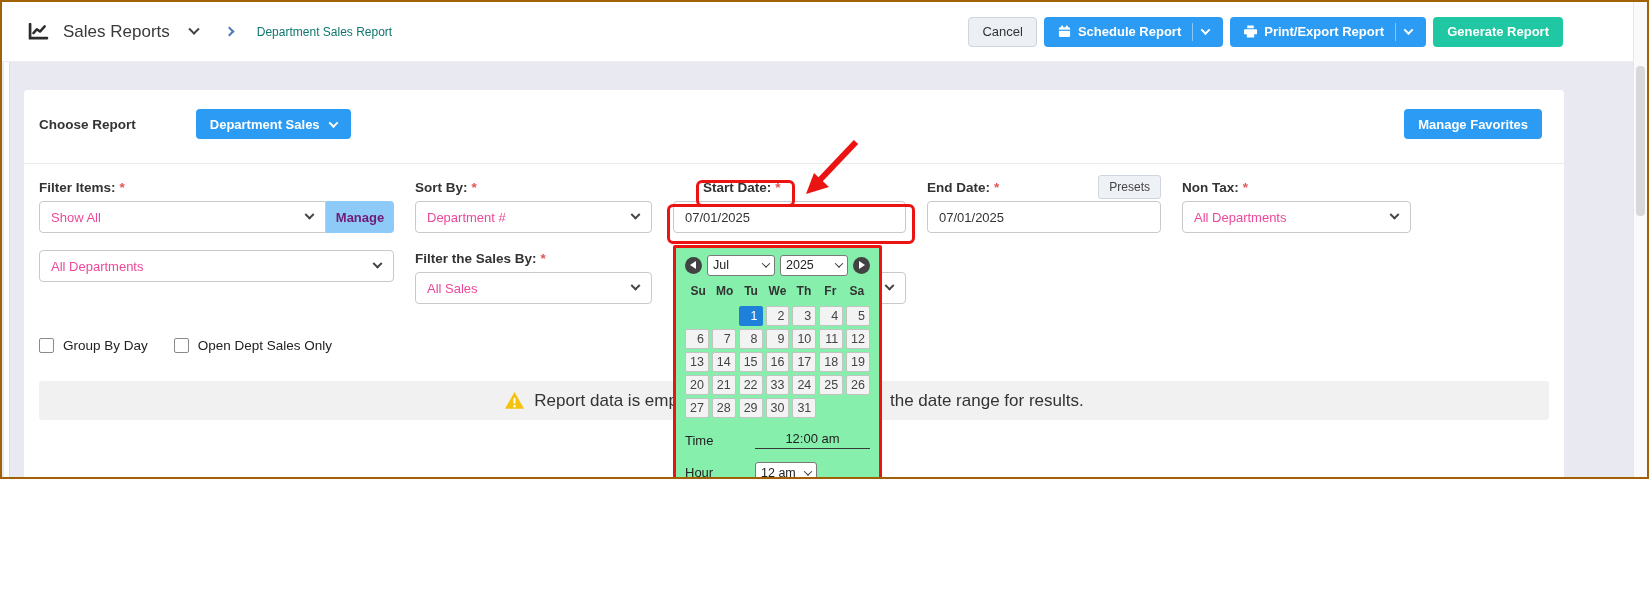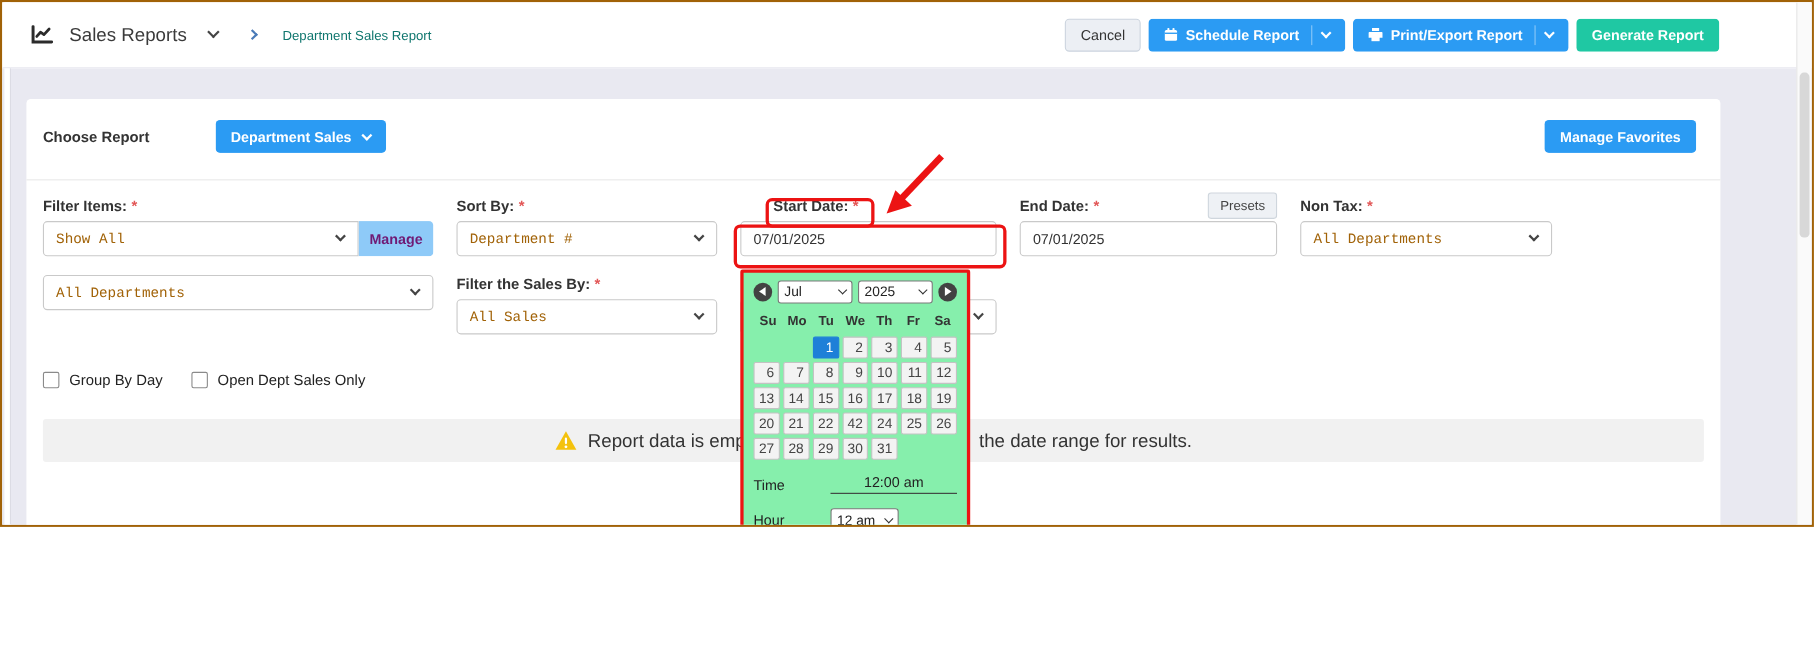--- a/index.html
+++ b/index.html
@@ -37,21 +37,21 @@
   .req { color:#e25656; margin-left:4px; font-weight:700; }
   .btn-report { margin-left:60px; }
   .btn-favs { margin-left:auto; }
   .chev-d { width:7px; height:7px; border-right:2px solid #444; border-bottom:2px solid #444; transform:rotate(45deg) translate(-2px,-2px); display:inline-block; }
 
   .filters { padding:12px 15px 0; }
   .fgrid { display:grid; grid-template-columns:355px 237px 233px 234px 229px; column-gap:21px; }
   .fgrid + .fgrid { margin-top:14px; }
   .lblrow { display:flex; align-items:center; justify-content:space-between; height:22px; }
   .ctl { margin-top:3px; }
-  .sel-box { display:flex; align-items:center; height:32px; border:1px solid #c9c9c9; border-radius:4px; background:#fff; padding:0 12px 0 11px; font-size:13px; color:#a16207; cursor:pointer;font-family:Liberation Mono, monospace; }
+  .sel-box { display:flex; align-items:center; height:32px; border:1px solid #c9c9c9; border-radius:4px; background:#fff; padding:0 12px 0 11px; font-size:13px; color:#ec4899; cursor:pointer; }
   .sel-box .txtv { flex:1; }
   .txt-in { width:100%; height:32px; border:1px solid #c9c9c9; border-radius:4px; padding:0 11px; font-size:13px; color:#333; font-family:"Liberation Sans",sans-serif; }
   .group { display:flex; }
   .group .sel-box { flex:1; border-radius:4px 0 0 4px; }
   .btn-manage { width:68px; border-radius:0 4px 4px 0; background:#8ecaf8; color:#701a75; font-weight:700; height:32px; }
   .btn-presets { height:24px; padding:0 10px; font-size:12px; background:#eef1f5; border-color:#cfd6dd; color:#444; border-radius:3px; }
 
   .chkrow { display:flex; align-items:center; gap:26px; margin:34px 0 0 0; padding-left:0; }
   .chk { display:flex; align-items:center; gap:9px; cursor:pointer; }
   .box { width:15px; height:15px; border:1px solid #8a8a8a; border-radius:2px; background:#fff; }
@@ -298,21 +298,21 @@
         <div class="day">13</div>
         <div class="day">14</div>
         <div class="day">15</div>
         <div class="day">16</div>
         <div class="day">17</div>
         <div class="day">18</div>
         <div class="day">19</div>
         <div class="day">20</div>
         <div class="day">21</div>
         <div class="day">22</div>
-        <div class="day">42</div>
+        <div class="day">33</div>
         <div class="day">24</div>
         <div class="day">25</div>
         <div class="day">26</div>
         <div class="day">27</div>
         <div class="day">28</div>
         <div class="day">29</div>
         <div class="day">30</div>
         <div class="day">31</div>
         <div class="day empty"></div>
         <div class="day empty"></div>

